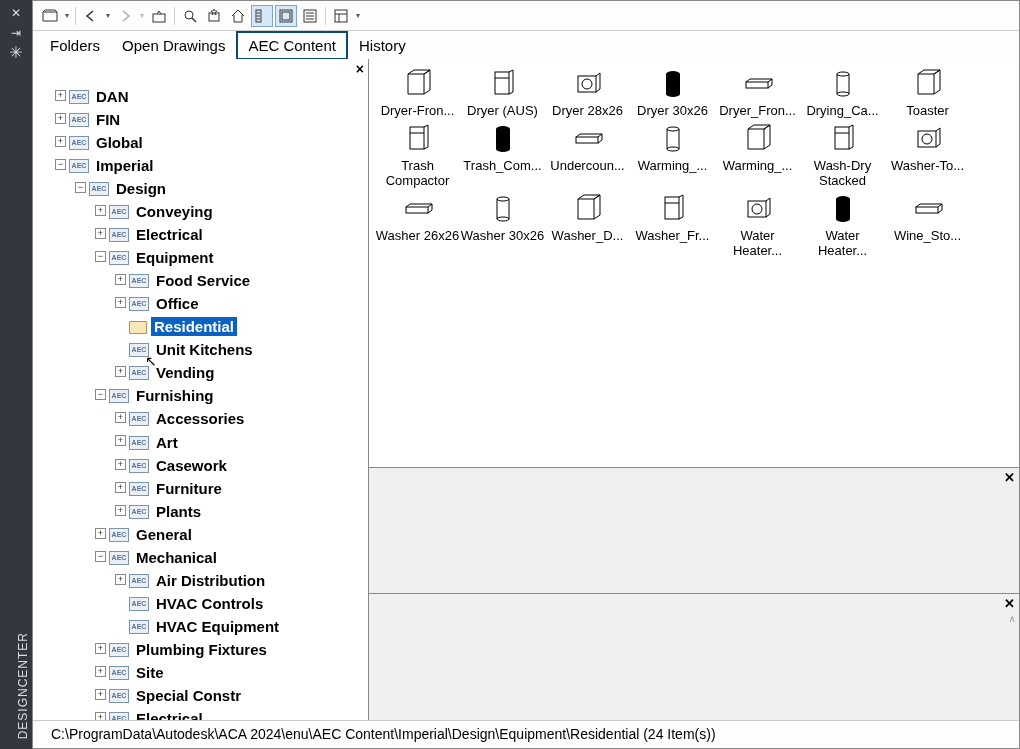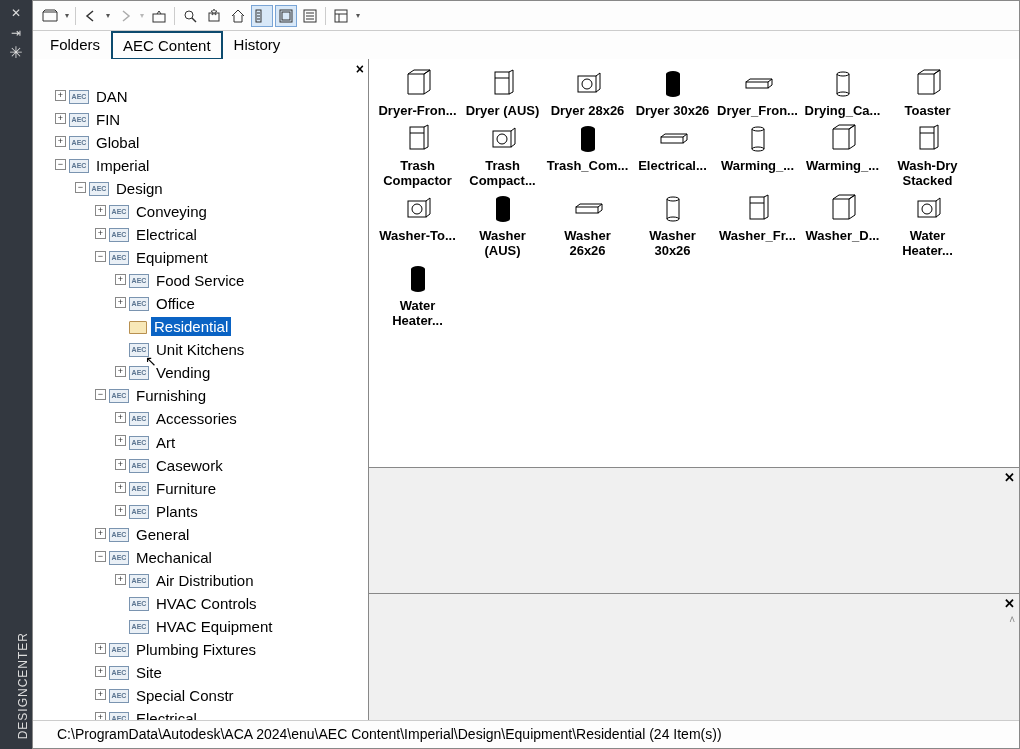--- a/index.html
+++ b/index.html
@@ -10,58 +10,58 @@
   .sidebar-left { position: absolute; left: 0; top: 0; width: 32px; height: 749px; background: #333840; }
   .sidebar-left .sbicon { width: 14px; height: 14px; margin: 6px auto; display: block; color: #ddd; font-size: 12px; text-align: center; line-height: 14px; cursor: pointer; }
   .vert-label { position: absolute; bottom: 10px; left: 0; width: 30px; writing-mode: vertical-lr; transform: rotate(180deg); color: #ddd; font-size: 12px; text-align: center; letter-spacing: 1px; }
   
   .toolbar { height: 30px; border-bottom: 1px solid #ccc; padding: 2px 6px; display: flex; align-items: center; gap: 2px; background: #fdfdfd; }
   .tbtn { width: 22px; height: 22px; display: flex; align-items: center; justify-content: center; cursor: pointer; border: 1px solid transparent; }
   .tbtn svg { width: 16px; height: 16px; }
   .tsep { width: 1px; height: 18px; background: #ccc; margin: 0 2px; }
   .tdrop { width: 8px; display: flex; align-items: center; justify-content: center; font-size: 8px; color: #555; }
   
-  .tabs { height: 28px; display: flex; align-items: flex-start; padding-left: 6px; background: #fdfdfd; }
+  .tabs { height: 28px; display: flex; align-items: center; padding-left: 6px; background: #fdfdfd; }
   .tab { padding: 4px 10px; font-size: 15px; cursor: pointer; border: 1px solid transparent; }
   .tab.highlighted { border: 2px solid #0c4a6e; }
   
   .content { display: flex; height: calc(100% - 30px - 28px - 28px); }
   
   .left-pane { width: 336px; border-right: 1px solid #888; position: relative; background: #fff; }
   .left-pane .close-x { position: absolute; right: 4px; top: 2px; font-size: 14px; cursor: pointer; font-weight: bold; }
   .tree-scroll { position: absolute; top: 22px; bottom: 0; left: 0; right: 0; overflow-y: auto; overflow-x: hidden; }
   .tree-scroll::-webkit-scrollbar { width: 16px; }
   .tree-scroll::-webkit-scrollbar-track { background: #f0f0f0; }
   .tree-scroll::-webkit-scrollbar-thumb { background: #c8c8c8; }
   
   .tree { font-size: 15px; padding: 4px 0 4px 36px; }
   .node { white-space: nowrap; line-height: 22px; position: relative; }
   .node .expander { position: absolute; left: -14px; top: 5px; width: 11px; height: 11px; border: 1px solid #888; background: #fff; font-size: 9px; line-height: 9px; text-align: center; cursor: pointer; color: #333; }
-  .node .label { vertical-align: middle; cursor: pointer; padding: 1px 3px; }
+  .node .label { vertical-align: middle; cursor: pointer; padding: 1px 3px; font-weight: bold; }
   .node .label.selected { background: #0a63c4; color: #fff; }
   .children { padding-left: 20px; }
   
   .aec-icon { display: inline-block; width: 20px; height: 14px; border: 1px solid #7a94b0; background: #eaf0f6; vertical-align: middle; margin-right: 4px; font-size: 7px; line-height: 12px; text-align: center; color: #5a7490; font-weight: bold; }
   .plain-folder { display: inline-block; width: 18px; height: 13px; border: 1px solid #b89050; background: #f8e8b8; vertical-align: middle; margin-right: 4px; border-radius: 1px 1px 0 0; }
   
   .cursor-arrow { position: absolute; left: 112px; top: 272px; font-size: 14px; pointer-events: none; }
   
   .right-pane { flex: 1; display: flex; flex-direction: column; }
-  .icon-grid { flex: 1; padding: 6px; background: #fff; overflow: auto; display: flex; flex-wrap: wrap; align-content: flex-start; border-bottom: 1px solid #888; font-weight: bold; }
+  .icon-grid { flex: 1; padding: 6px; background: #fff; overflow: auto; display: flex; flex-wrap: wrap; align-content: flex-start; border-bottom: 1px solid #888; }
   .grid-item { width: 85px; margin: 2px 0; text-align: center; cursor: pointer; }
   .grid-item .thumb { width: 40px; height: 34px; margin: 0 auto 2px; display: flex; align-items: center; justify-content: center; }
   .grid-item .lbl { font-size: 13px; line-height: 15px; word-wrap: break-word; max-height: 32px; overflow: hidden; }
   
   .preview-pane { height: 126px; background: #f0f0f0; position: relative; border-bottom: 1px solid #888; }
   .preview-pane .px { position: absolute; right: 4px; top: 2px; font-size: 13px; font-weight: bold; cursor: pointer; }
   .desc-pane { height: 126px; background: #f0f0f0; position: relative; }
   .desc-pane .px { position: absolute; right: 4px; top: 2px; font-size: 13px; font-weight: bold; cursor: pointer; }
   .desc-pane .scroll-up { position: absolute; right: 4px; top: 20px; font-size: 10px; color: #888; }
   
-  .status { height: 26px; background: #fdfdfd; border-top: 1px solid #ccc; font-size: 14px; padding: 4px 24px; line-height: 18px; }
+  .status { height: 26px; background: #fdfdfd; border-top: 1px solid #ccc; font-size: 14px; padding: 4px 18px; line-height: 18px; }
 </style>
 </head>
 <body>
 
 <div class="sidebar-left">
   <div class="sbicon">✕</div>
   <div class="sbicon">⇥</div>
   <div class="sbicon" style="font-size:16px;">✳</div>
   <div class="vert-label">DESIGNCENTER</div>
 </div>
@@ -140,20 +140,21 @@
           <rect x="2" y="2" width="12" height="12" fill="none" stroke="#333"></rect>
           <line x1="2" y1="6" x2="14" y2="6" stroke="#333"></line>
           <line x1="6" y1="6" x2="6" y2="14" stroke="#333"></line>
         </svg>
       </div>
     <div class="tdrop">▾</div>
   </div>
 
   <div class="tabs">
     <div class="tab">Folders</div>
+    <div class="tab">Open Drawings</div>
     <div class="tab highlighted">AEC Content</div>
     <div class="tab">History</div>
   </div>
 
   <div class="content">
     <div class="left-pane">
       <span class="close-x">×</span>
       <div class="tree-scroll">
         <div class="tree">
           <div class="node"><span class="expander">+</span><span class="aec-icon">AEC</span><span class="label">DAN</span></div>
@@ -288,51 +289,39 @@
                   <line x1="10" y1="10" x2="24" y2="10"></line>
                   <path d="M24 4 L28 2 L28 24 L24 26"></path>
                 </g>
               </svg>
             </div>
             <div class="lbl">Trash Compactor</div>
           </div>
           <div class="grid-item">
             <div class="thumb">
               <svg width="36" height="32" viewBox="0 0 36 32">
-                <g fill="none" stroke="#000">
-                  <rect x="8" y="8" width="18" height="16"></rect>
-                  <circle cx="17" cy="16" r="5"></circle>
-                  <path d="M26 8 L30 5 L30 21 L26 24"></path>
-                </g>
-              </svg>
-            </div>
-            <div class="lbl">Trash Compact...</div>
-          </div>
-          <div class="grid-item">
-            <div class="thumb">
-              <svg width="36" height="32" viewBox="0 0 36 32">
                 <g fill="#000">
                   <ellipse cx="18" cy="26" rx="7" ry="3"></ellipse>
                   <rect x="11" y="6" width="14" height="20"></rect>
                   <ellipse cx="18" cy="6" rx="7" ry="3" fill="#000"></ellipse>
                 </g>
               </svg>
             </div>
             <div class="lbl">Trash_Com...</div>
           </div>
           <div class="grid-item">
             <div class="thumb">
               <svg width="36" height="32" viewBox="0 0 36 32">
                 <g fill="none" stroke="#000">
                   <rect x="6" y="14" width="22" height="6"></rect>
                   <path d="M28 14 L32 11 L32 17 L28 20 M6 14 L10 11 L32 11"></path>
                 </g>
               </svg>
             </div>
-            <div class="lbl">Electrical...</div>
+            <div class="lbl">Undercoun...</div>
           </div>
           <div class="grid-item">
             <div class="thumb">
               <svg width="36" height="32" viewBox="0 0 36 32">
                 <g fill="none" stroke="#000">
                   <ellipse cx="18" cy="6" rx="6" ry="2"></ellipse>
                   <path d="M12 6 L12 26 M24 6 L24 26"></path>
                   <ellipse cx="18" cy="26" rx="6" ry="2"></ellipse>
                 </g>
               </svg>
@@ -365,101 +354,100 @@
             <div class="thumb">
               <svg width="36" height="32" viewBox="0 0 36 32">
                 <g fill="none" stroke="#000">
                   <rect x="8" y="8" width="18" height="16"></rect>
                   <circle cx="17" cy="16" r="5"></circle>
                   <path d="M26 8 L30 5 L30 21 L26 24"></path>
                 </g>
               </svg>
             </div>
             <div class="lbl">Washer-To...</div>
+          </div>
+          <div class="grid-item">
+            <div class="thumb">
+              <svg width="36" height="32" viewBox="0 0 36 32">
+                <g fill="none" stroke="#000">
+                  <rect x="6" y="14" width="22" height="6"></rect>
+                  <path d="M28 14 L32 11 L32 17 L28 20 M6 14 L10 11 L32 11"></path>
+                </g>
+              </svg>
+            </div>
+            <div class="lbl">Washer 26x26</div>
+          </div>
+          <div class="grid-item">
+            <div class="thumb">
+              <svg width="36" height="32" viewBox="0 0 36 32">
+                <g fill="none" stroke="#000">
+                  <ellipse cx="18" cy="6" rx="6" ry="2"></ellipse>
+                  <path d="M12 6 L12 26 M24 6 L24 26"></path>
+                  <ellipse cx="18" cy="26" rx="6" ry="2"></ellipse>
+                </g>
+              </svg>
+            </div>
+            <div class="lbl">Washer 30x26</div>
+          </div>
+          <div class="grid-item">
+            <div class="thumb">
+              <svg width="36" height="32" viewBox="0 0 36 32">
+                <g fill="none" stroke="#000" stroke-width="1">
+                  <path d="M8 6 L24 6 L30 2 L30 22 L24 26 L8 26 Z M24 6 L30 2 M24 6 L24 26 M8 6 L14 2 L30 2"></path>
+                </g>
+              </svg>
+            </div>
+            <div class="lbl">Washer_D...</div>
+          </div>
+          <div class="grid-item">
+            <div class="thumb">
+              <svg width="36" height="32" viewBox="0 0 36 32">
+                <g fill="none" stroke="#000">
+                  <rect x="10" y="4" width="14" height="22"></rect>
+                  <line x1="10" y1="10" x2="24" y2="10"></line>
+                  <path d="M24 4 L28 2 L28 24 L24 26"></path>
+                </g>
+              </svg>
+            </div>
+            <div class="lbl">Washer_Fr...</div>
+          </div>
+          <div class="grid-item">
+            <div class="thumb">
+              <svg width="36" height="32" viewBox="0 0 36 32">
+                <g fill="none" stroke="#000">
+                  <rect x="8" y="8" width="18" height="16"></rect>
+                  <circle cx="17" cy="16" r="5"></circle>
+                  <path d="M26 8 L30 5 L30 21 L26 24"></path>
+                </g>
+              </svg>
+            </div>
+            <div class="lbl">Water Heater...</div>
           </div>
           <div class="grid-item">
             <div class="thumb">
               <svg width="36" height="32" viewBox="0 0 36 32">
                 <g fill="#000">
                   <ellipse cx="18" cy="26" rx="7" ry="3"></ellipse>
                   <rect x="11" y="6" width="14" height="20"></rect>
                   <ellipse cx="18" cy="6" rx="7" ry="3" fill="#000"></ellipse>
                 </g>
               </svg>
             </div>
-            <div class="lbl">Washer (AUS)</div>
+            <div class="lbl">Water Heater...</div>
           </div>
           <div class="grid-item">
             <div class="thumb">
               <svg width="36" height="32" viewBox="0 0 36 32">
                 <g fill="none" stroke="#000">
                   <rect x="6" y="14" width="22" height="6"></rect>
                   <path d="M28 14 L32 11 L32 17 L28 20 M6 14 L10 11 L32 11"></path>
                 </g>
               </svg>
             </div>
-            <div class="lbl">Washer 26x26</div>
-          </div>
-          <div class="grid-item">
-            <div class="thumb">
-              <svg width="36" height="32" viewBox="0 0 36 32">
-                <g fill="none" stroke="#000">
-                  <ellipse cx="18" cy="6" rx="6" ry="2"></ellipse>
-                  <path d="M12 6 L12 26 M24 6 L24 26"></path>
-                  <ellipse cx="18" cy="26" rx="6" ry="2"></ellipse>
-                </g>
-              </svg>
-            </div>
-            <div class="lbl">Washer 30x26</div>
-          </div>
-          <div class="grid-item">
-            <div class="thumb">
-              <svg width="36" height="32" viewBox="0 0 36 32">
-                <g fill="none" stroke="#000">
-                  <rect x="10" y="4" width="14" height="22"></rect>
-                  <line x1="10" y1="10" x2="24" y2="10"></line>
-                  <path d="M24 4 L28 2 L28 24 L24 26"></path>
-                </g>
-              </svg>
-            </div>
-            <div class="lbl">Washer_Fr...</div>
-          </div>
-          <div class="grid-item">
-            <div class="thumb">
-              <svg width="36" height="32" viewBox="0 0 36 32">
-                <g fill="none" stroke="#000" stroke-width="1">
-                  <path d="M8 6 L24 6 L30 2 L30 22 L24 26 L8 26 Z M24 6 L30 2 M24 6 L24 26 M8 6 L14 2 L30 2"></path>
-                </g>
-              </svg>
-            </div>
-            <div class="lbl">Washer_D...</div>
-          </div>
-          <div class="grid-item">
-            <div class="thumb">
-              <svg width="36" height="32" viewBox="0 0 36 32">
-                <g fill="none" stroke="#000">
-                  <rect x="8" y="8" width="18" height="16"></rect>
-                  <circle cx="17" cy="16" r="5"></circle>
-                  <path d="M26 8 L30 5 L30 21 L26 24"></path>
-                </g>
-              </svg>
-            </div>
-            <div class="lbl">Water Heater...</div>
-          </div>
-          <div class="grid-item">
-            <div class="thumb">
-              <svg width="36" height="32" viewBox="0 0 36 32">
-                <g fill="#000">
-                  <ellipse cx="18" cy="26" rx="7" ry="3"></ellipse>
-                  <rect x="11" y="6" width="14" height="20"></rect>
-                  <ellipse cx="18" cy="6" rx="7" ry="3" fill="#000"></ellipse>
-                </g>
-              </svg>
-            </div>
-            <div class="lbl">Water Heater...</div>
+            <div class="lbl">Wine_Sto...</div>
           </div>
         </div>
       <div class="preview-pane">
         <span class="px">✕</span>
       </div>
       <div class="desc-pane">
         <span class="px">✕</span>
         <span class="scroll-up">˄</span>
       </div>
     </div>

